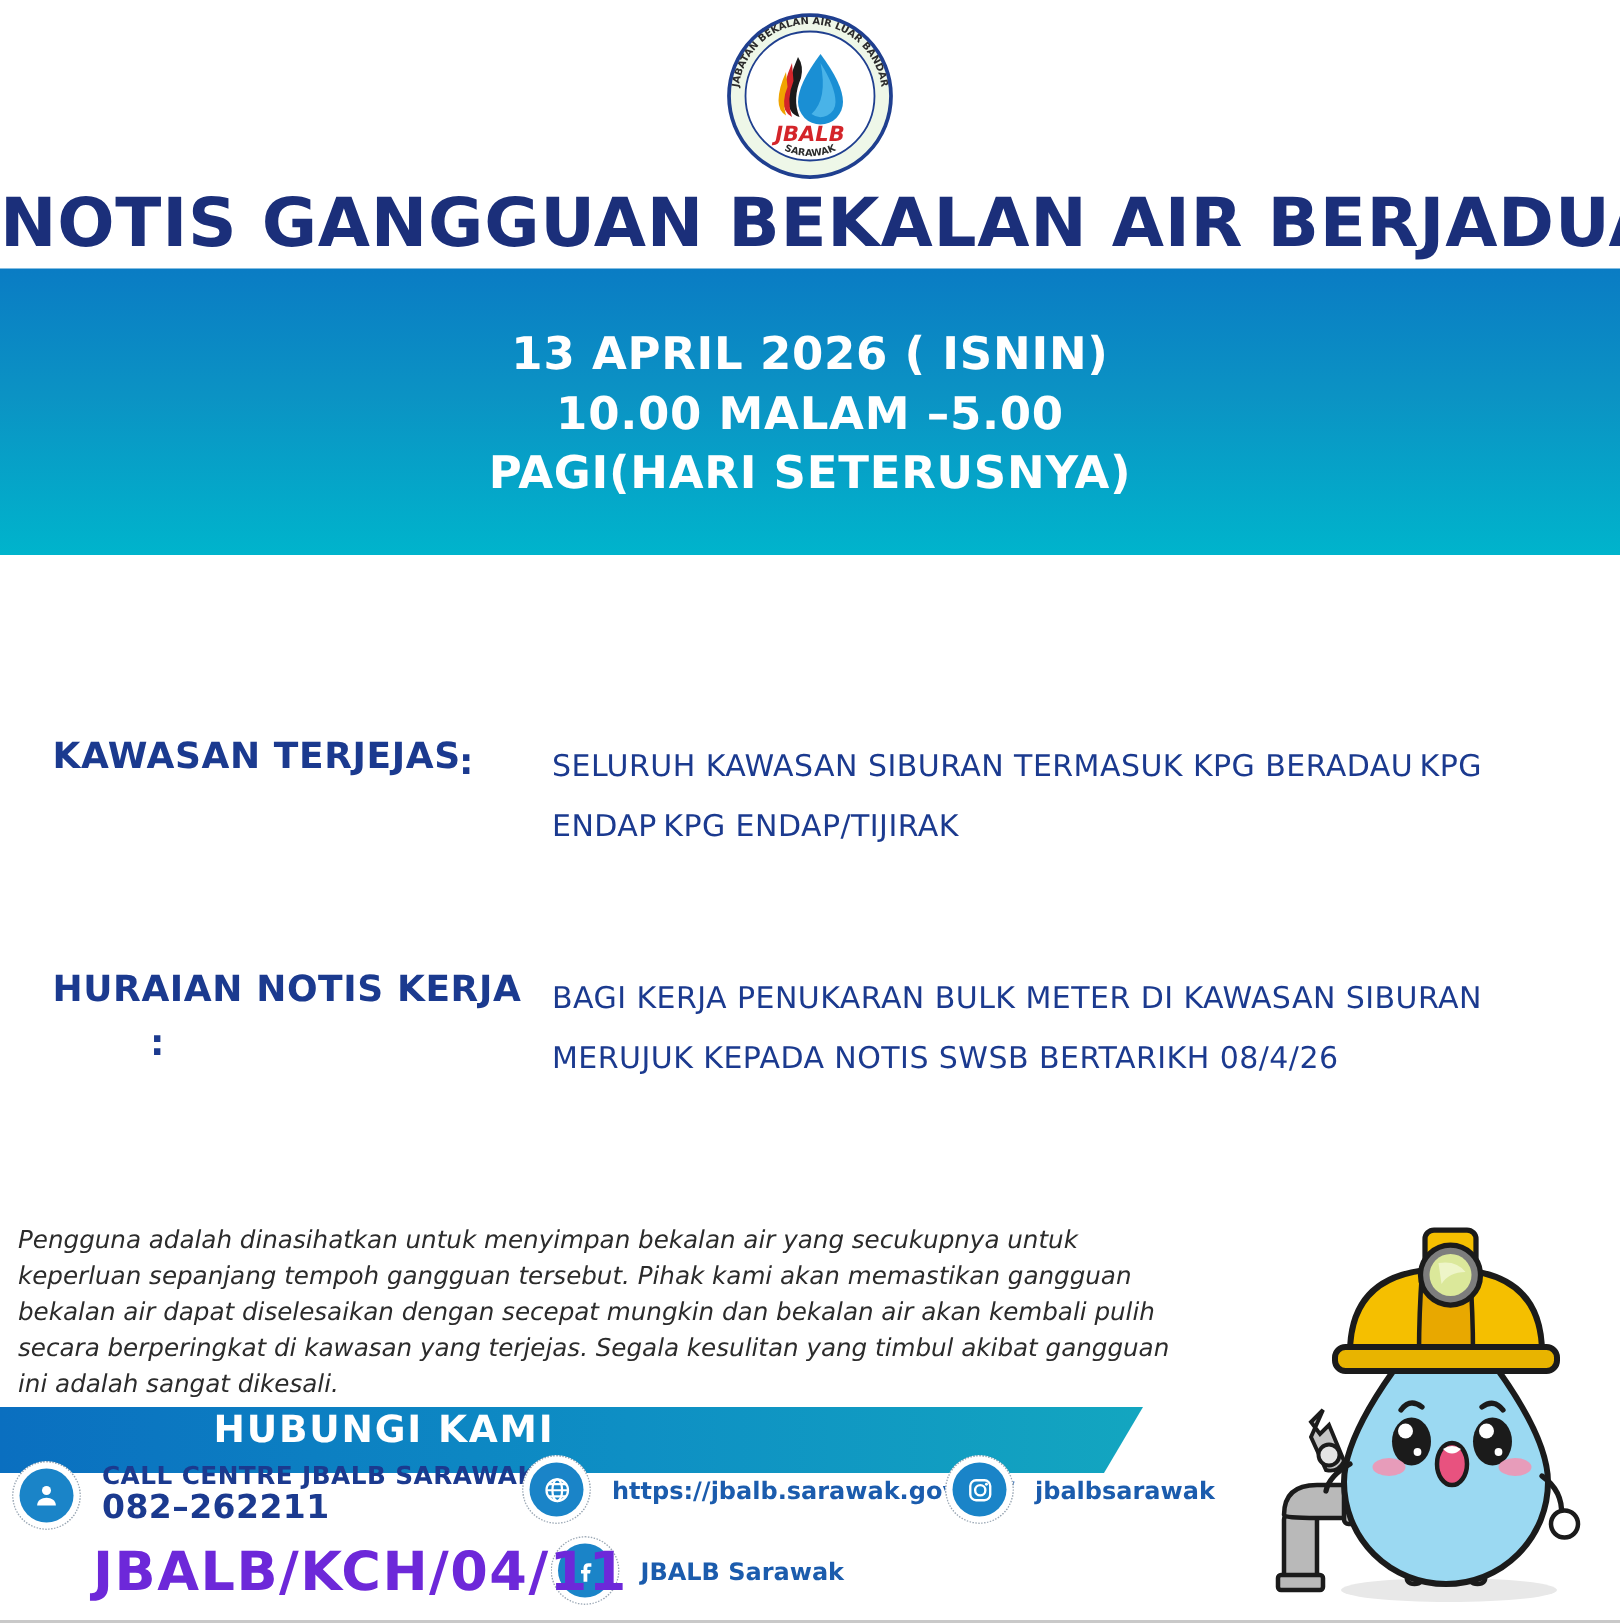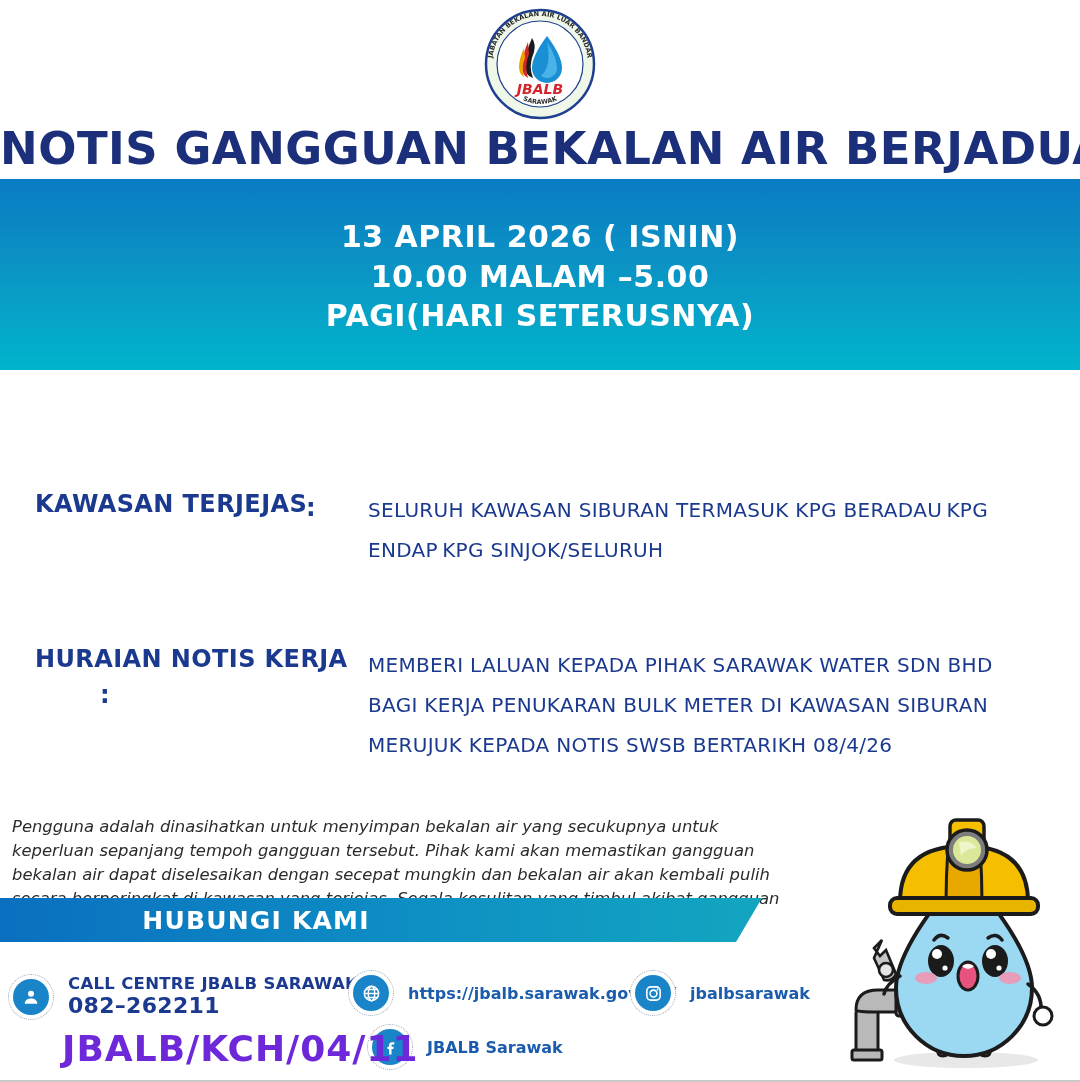--- a/index.html
+++ b/index.html
@@ -122,26 +122,25 @@
     font-style: italic;
     font-size: 16.4px;
     line-height: 1.46;
     color: #2b2b2b;
     text-align: left;
   }
 
   
   .contact-bar {
     position: absolute;
-    top: 898px; left: 0;
+    top: 938px; left: 0;
     width: 762px; height: 44px;
     background: linear-gradient(to right, #0a6fc0 0%, #0e8fc4 55%, #13a6c0 100%);
     clip-path: polygon(0 0, 100% 0, calc(100% - 26px) 100%, 0 100%);
     display: flex;
-    align-items: center;
     justify-content: center;
   }
   .contact-bar-label {
     color: #ffffff;
     font-size: 25px;
     font-weight: bold;
     letter-spacing: 1.2px;
     padding-right: 250px;
   }
   .slash {
@@ -241,29 +240,28 @@
     <div class="date-line">10.00 MALAM –5.00</div>
     <div class="date-line">PAGI(HARI SETERUSNYA)</div>
   </div>
 
 
   <div class="detail" id="sec-area">
     <div class="detail-label">KAWASAN TERJEJAS</div>
     <div class="detail-colon">:</div>
     <div class="detail-body">
       <div>SELURUH KAWASAN SIBURAN TERMASUK KPG BERADAU KPG</div>
-      <div>ENDAP KPG SINJOK/SELURUH </div>
+      <div>ENDAP KPG ENDAP/TIJIRAK </div>
     </div>
   </div>
 
   <div class="detail" id="sec-work">
     <div class="detail-label">HURAIAN NOTIS KERJA</div>
     <div class="detail-colon">:</div>
     <div class="detail-body">
-      <div>MEMBERI LALUAN KEPADA PIHAK SARAWAK WATER SDN BHD</div>
       <div>BAGI KERJA PENUKARAN BULK METER DI KAWASAN SIBURAN</div>
       <div>MERUJUK KEPADA NOTIS  SWSB BERTARIKH 08/4/26 </div>
     </div>
   </div>
 
   <div class="advisory">Pengguna adalah dinasihatkan untuk menyimpan bekalan air yang secukupnya untuk keperluan sepanjang tempoh gangguan tersebut. Pihak kami akan memastikan gangguan bekalan air dapat diselesaikan dengan secepat mungkin dan bekalan air akan kembali pulih secara berperingkat di kawasan yang terjejas. Segala kesulitan yang timbul akibat gangguan ini adalah sangat dikesali.</div>
 
   <div class="contact-bar">
     <span class="contact-bar-label">HUBUNGI KAMI</span>
   </div>

